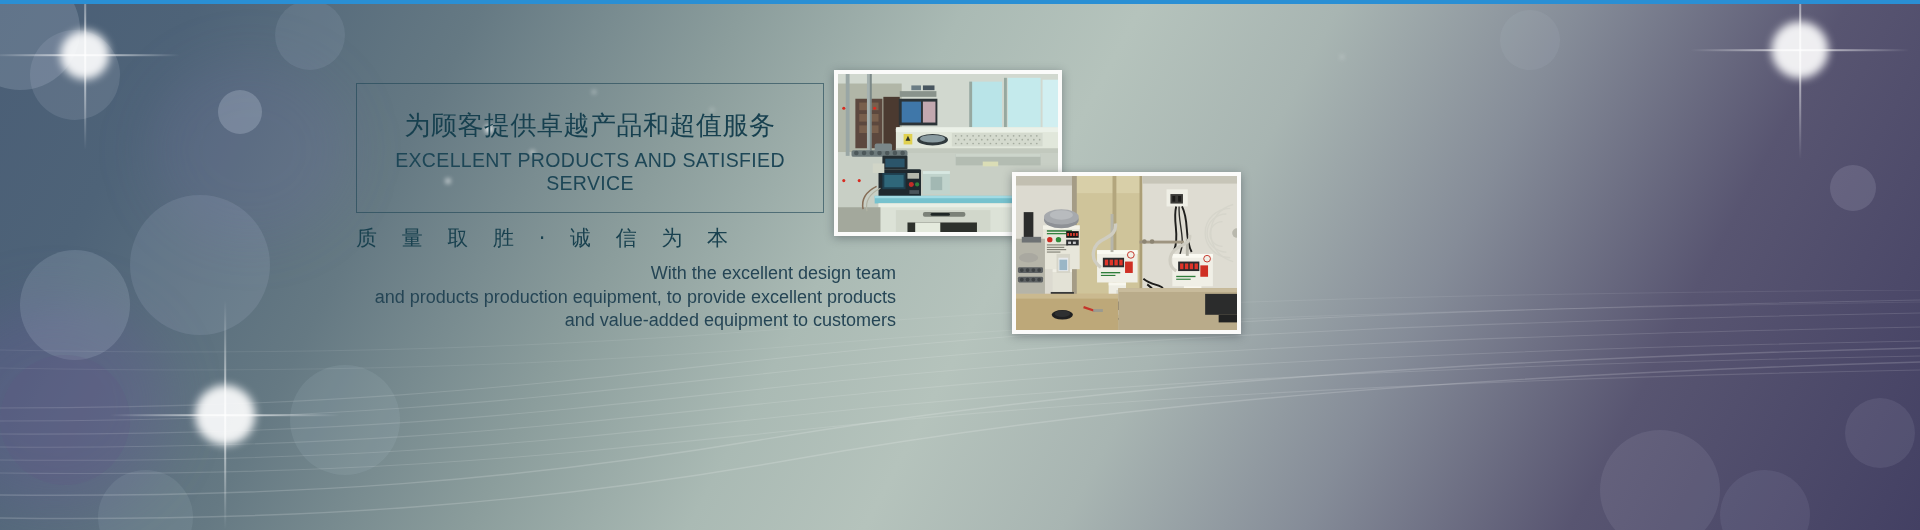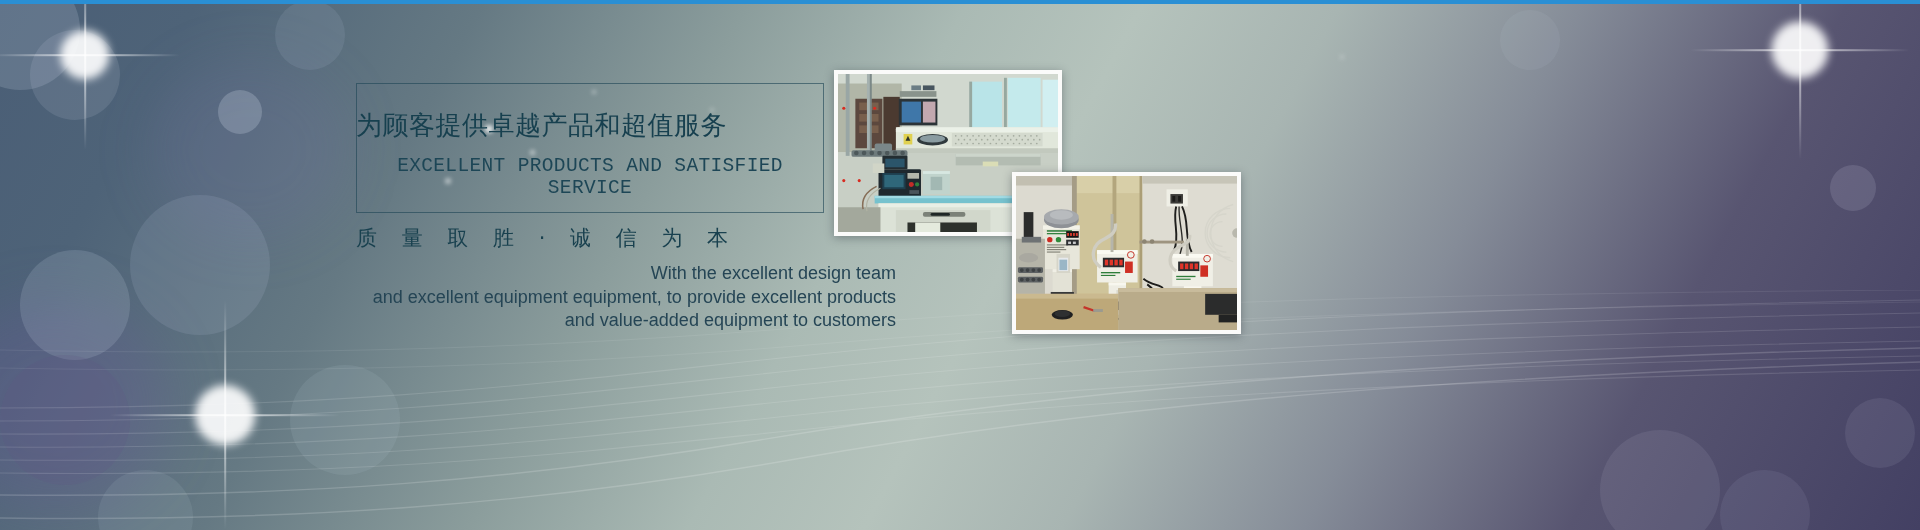--- a/index.html
+++ b/index.html
@@ -92,29 +92,29 @@
   
   .text-block{ position:absolute; left:0; top:0; width:1100px; z-index:20; }
 
   .headline-box{
     position:absolute; left:356px; top:83px;
     width:468px; height:130px;
     border:1px solid rgba(31,70,86,.62);
   }
   .headline-cn{
     position:absolute; left:356px; top:108px; width:468px;
-    text-align:left;
+    text-align:center;
     font-size:26px; letter-spacing:.5px;
     color:#17404f;
     font-family:"DejaVu Sans", sans-serif;
   }
   .headline-en{
-    position:absolute; left:356px; top:155px; width:468px;
+    position:absolute; left:356px; top:149px; width:468px;
     text-align:center;
-    font-family:Liberation Mono, monospace;
+    font-family:Liberation Sans, sans-serif;
     font-size:19.5px; letter-spacing:.35px;
     color:#1d4656;
   }
 
   .slogan{
     position:absolute; left:356px; top:224px; width:468px;
     text-align:left;
     font-family:"DejaVu Sans", sans-serif;
     font-size:21px;
     letter-spacing:9px;
@@ -209,21 +209,21 @@
     <div class="headline-box"></div>
 
     <div class="headline-cn">为顾客提供卓越产品和超值服务</div>
 
     <div class="headline-en">EXCELLENT PRODUCTS AND SATISFIED SERVICE</div>
 
     <div class="slogan">质 量 取 胜 · 诚 信 为 本</div>
 
     <div class="blurb">
       <div>With the excellent design team</div>
-      <div>and excellent equipment equipment, to provide excellent products</div>
+      <div>and products production equipment, to provide excellent products</div>
       <div>and value-added equipment to customers</div>
     </div>
   </div>
 
   <div class="photo photo-a">
     <svg viewBox="0 0 228 166" preserveAspectRatio="none">
 
       <rect x="0" y="0" width="228" height="166" fill="#cfd0c6"></rect>
       <rect x="0" y="0" width="228" height="64" fill="#d9dad0"></rect>
 

